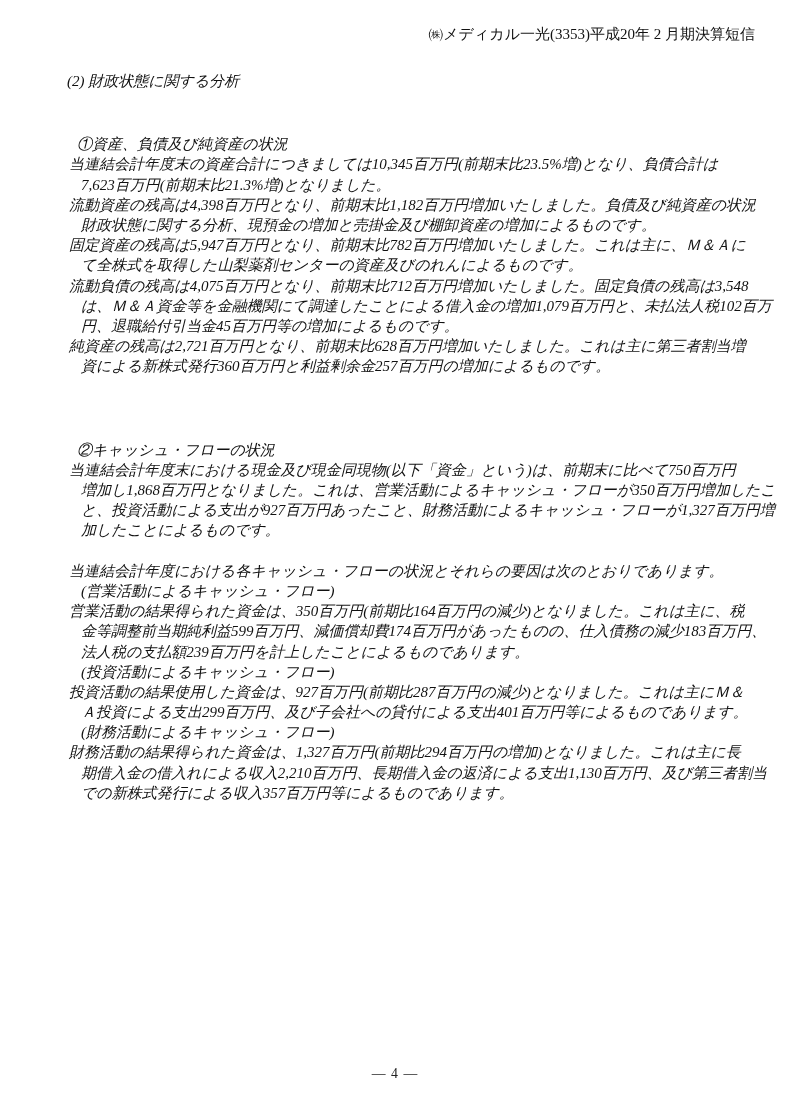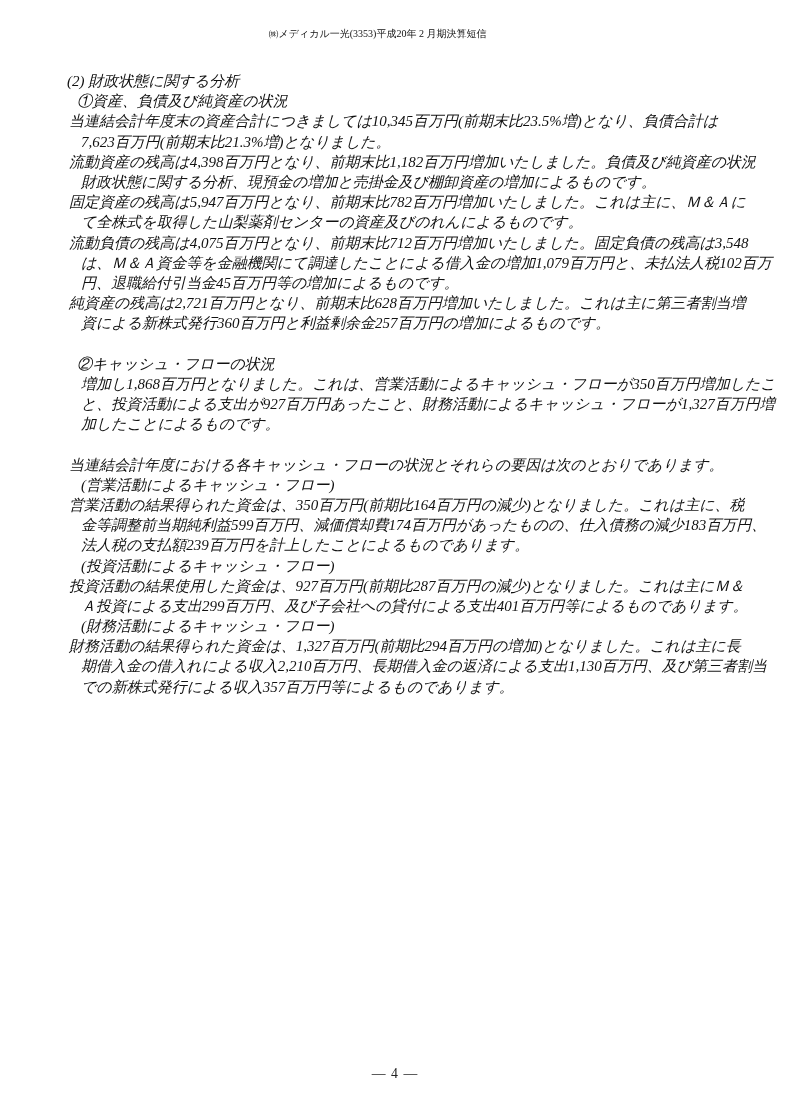--- a/index.html
+++ b/index.html
@@ -14,41 +14,41 @@
     background: #ffffff;
     overflow: hidden;
     font-family: "Liberation Serif", "DejaVu Serif", serif;
     color: #111111;
   }
   .page-header {
     position: absolute;
     top: 25px;
     left: 0;
     right: 35px;
-    text-align: center;
-    font-size: 10px;
+    text-align: right;
+    font-size: 15px;
     line-height: 18px;
     white-space: pre;
   }
   .doc-body {
     position: absolute;
     top: 71px;
     left: 0;
     right: 0;
   }
   .line {
     height: 20.2px;
     line-height: 20.2px;
     font-size: 15px;
     white-space: pre;
     overflow: visible;
     font-style: italic;
   }
   .line.h1         { margin-left: 67px; }
-  .line.h2         { margin-left: 77px; }
+  .line.h2         { margin-left: 77px; margin-top: 43px; }
   .line.para-first { margin-left: 69px; }
   .line.para-cont  { margin-left: 81px; }
   .line.label      { margin-left: 81px; }
   .line.blank      { margin-left: 0; }
   .page-footer {
     position: absolute;
     top: 1064px;
     left: 0;
     width: 100%;
     text-align: center;
@@ -73,20 +73,21 @@
       <div class="line para-cont">財政状態に関する分析、現預金の増加と売掛金及び棚卸資産の増加によるものです。</div>
       <div class="line para-first">固定資産の残高は5,947百万円となり、前期末比782百万円増加いたしました。これは主に、Ｍ＆Ａに</div>
       <div class="line para-cont">て全株式を取得した山梨薬剤センターの資産及びのれんによるものです。</div>
       <div class="line para-first">流動負債の残高は4,075百万円となり、前期末比712百万円増加いたしました。固定負債の残高は3,548</div>
       <div class="line para-cont">は、Ｍ＆Ａ資金等を金融機関にて調達したことによる借入金の増加1,079百万円と、未払法人税102百万</div>
       <div class="line para-cont">円、退職給付引当金45百万円等の増加によるものです。</div>
       <div class="line para-first">純資産の残高は2,721百万円となり、前期末比628百万円増加いたしました。これは主に第三者割当増</div>
       <div class="line para-cont">資による新株式発行360百万円と利益剰余金257百万円の増加によるものです。</div>
       <div class="line blank"></div>
       <div class="line h2">②キャッシュ・フローの状況</div>
+      <div class="line para-first">当連結会計年度末における現金及び現金同現物(以下「資金」という)は、前期末に比べて750百万円</div>
       <div class="line para-cont">増加し1,868百万円となりました。これは、営業活動によるキャッシュ・フローが350百万円増加したこ</div>
       <div class="line para-cont">と、投資活動による支出が927百万円あったこと、財務活動によるキャッシュ・フローが1,327百万円増</div>
       <div class="line para-cont">加したことによるものです。</div>
       <div class="line blank"></div>
       <div class="line para-first">当連結会計年度における各キャッシュ・フローの状況とそれらの要因は次のとおりであります。</div>
       <div class="line label">(営業活動によるキャッシュ・フロー)</div>
       <div class="line para-first">営業活動の結果得られた資金は、350百万円(前期比164百万円の減少)となりました。これは主に、税</div>
       <div class="line para-cont">金等調整前当期純利益599百万円、減価償却費174百万円があったものの、仕入債務の減少183百万円、</div>
       <div class="line para-cont">法人税の支払額239百万円を計上したことによるものであります。</div>
       <div class="line label">(投資活動によるキャッシュ・フロー)</div>

